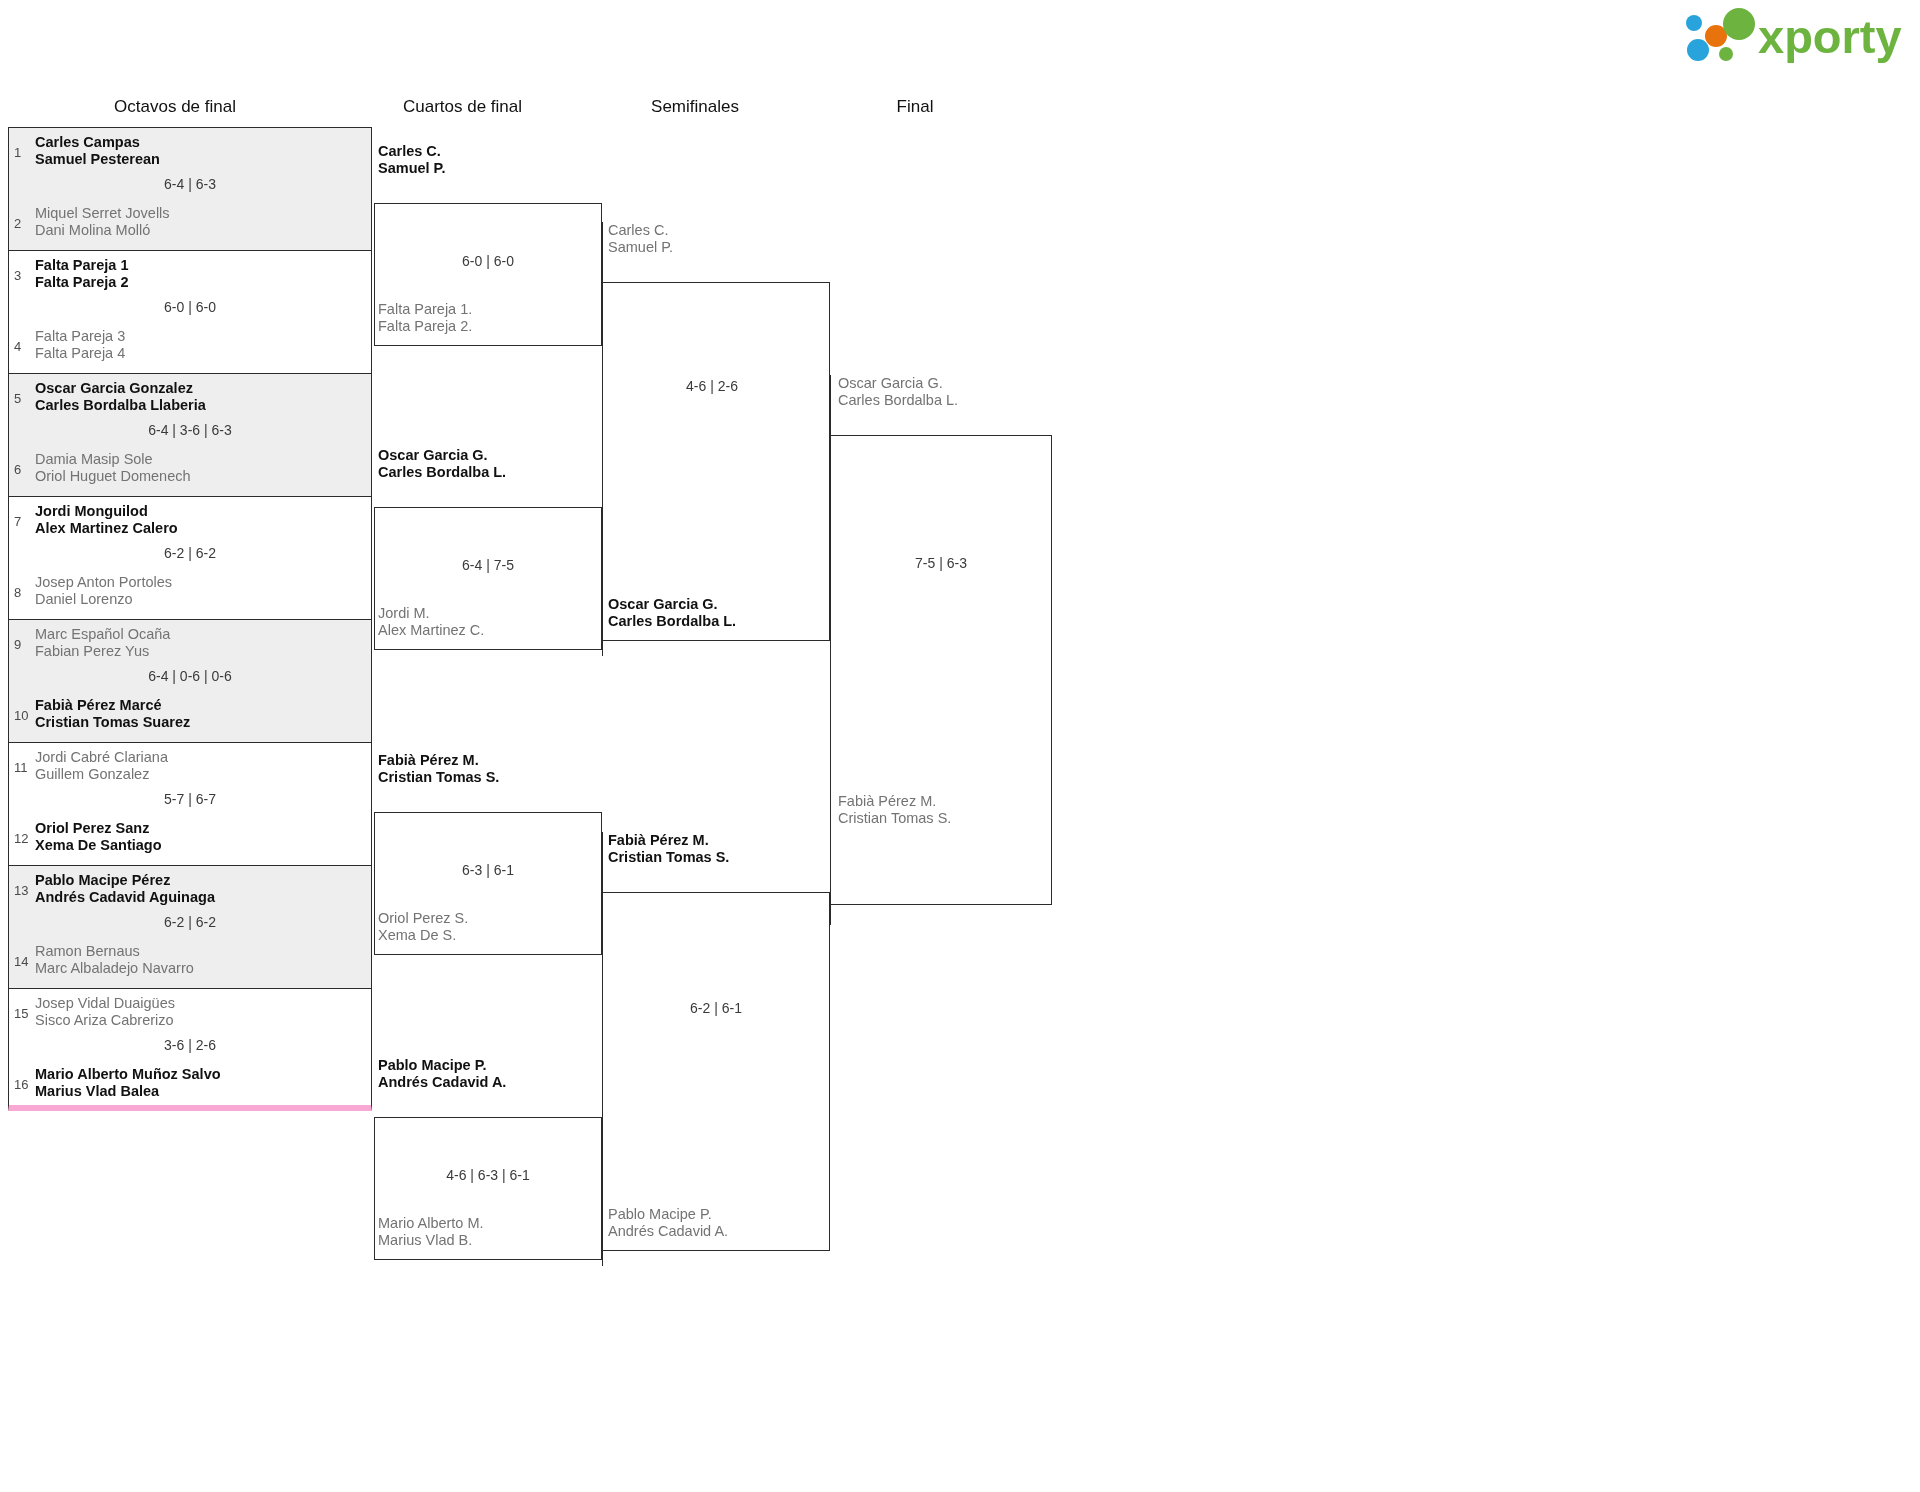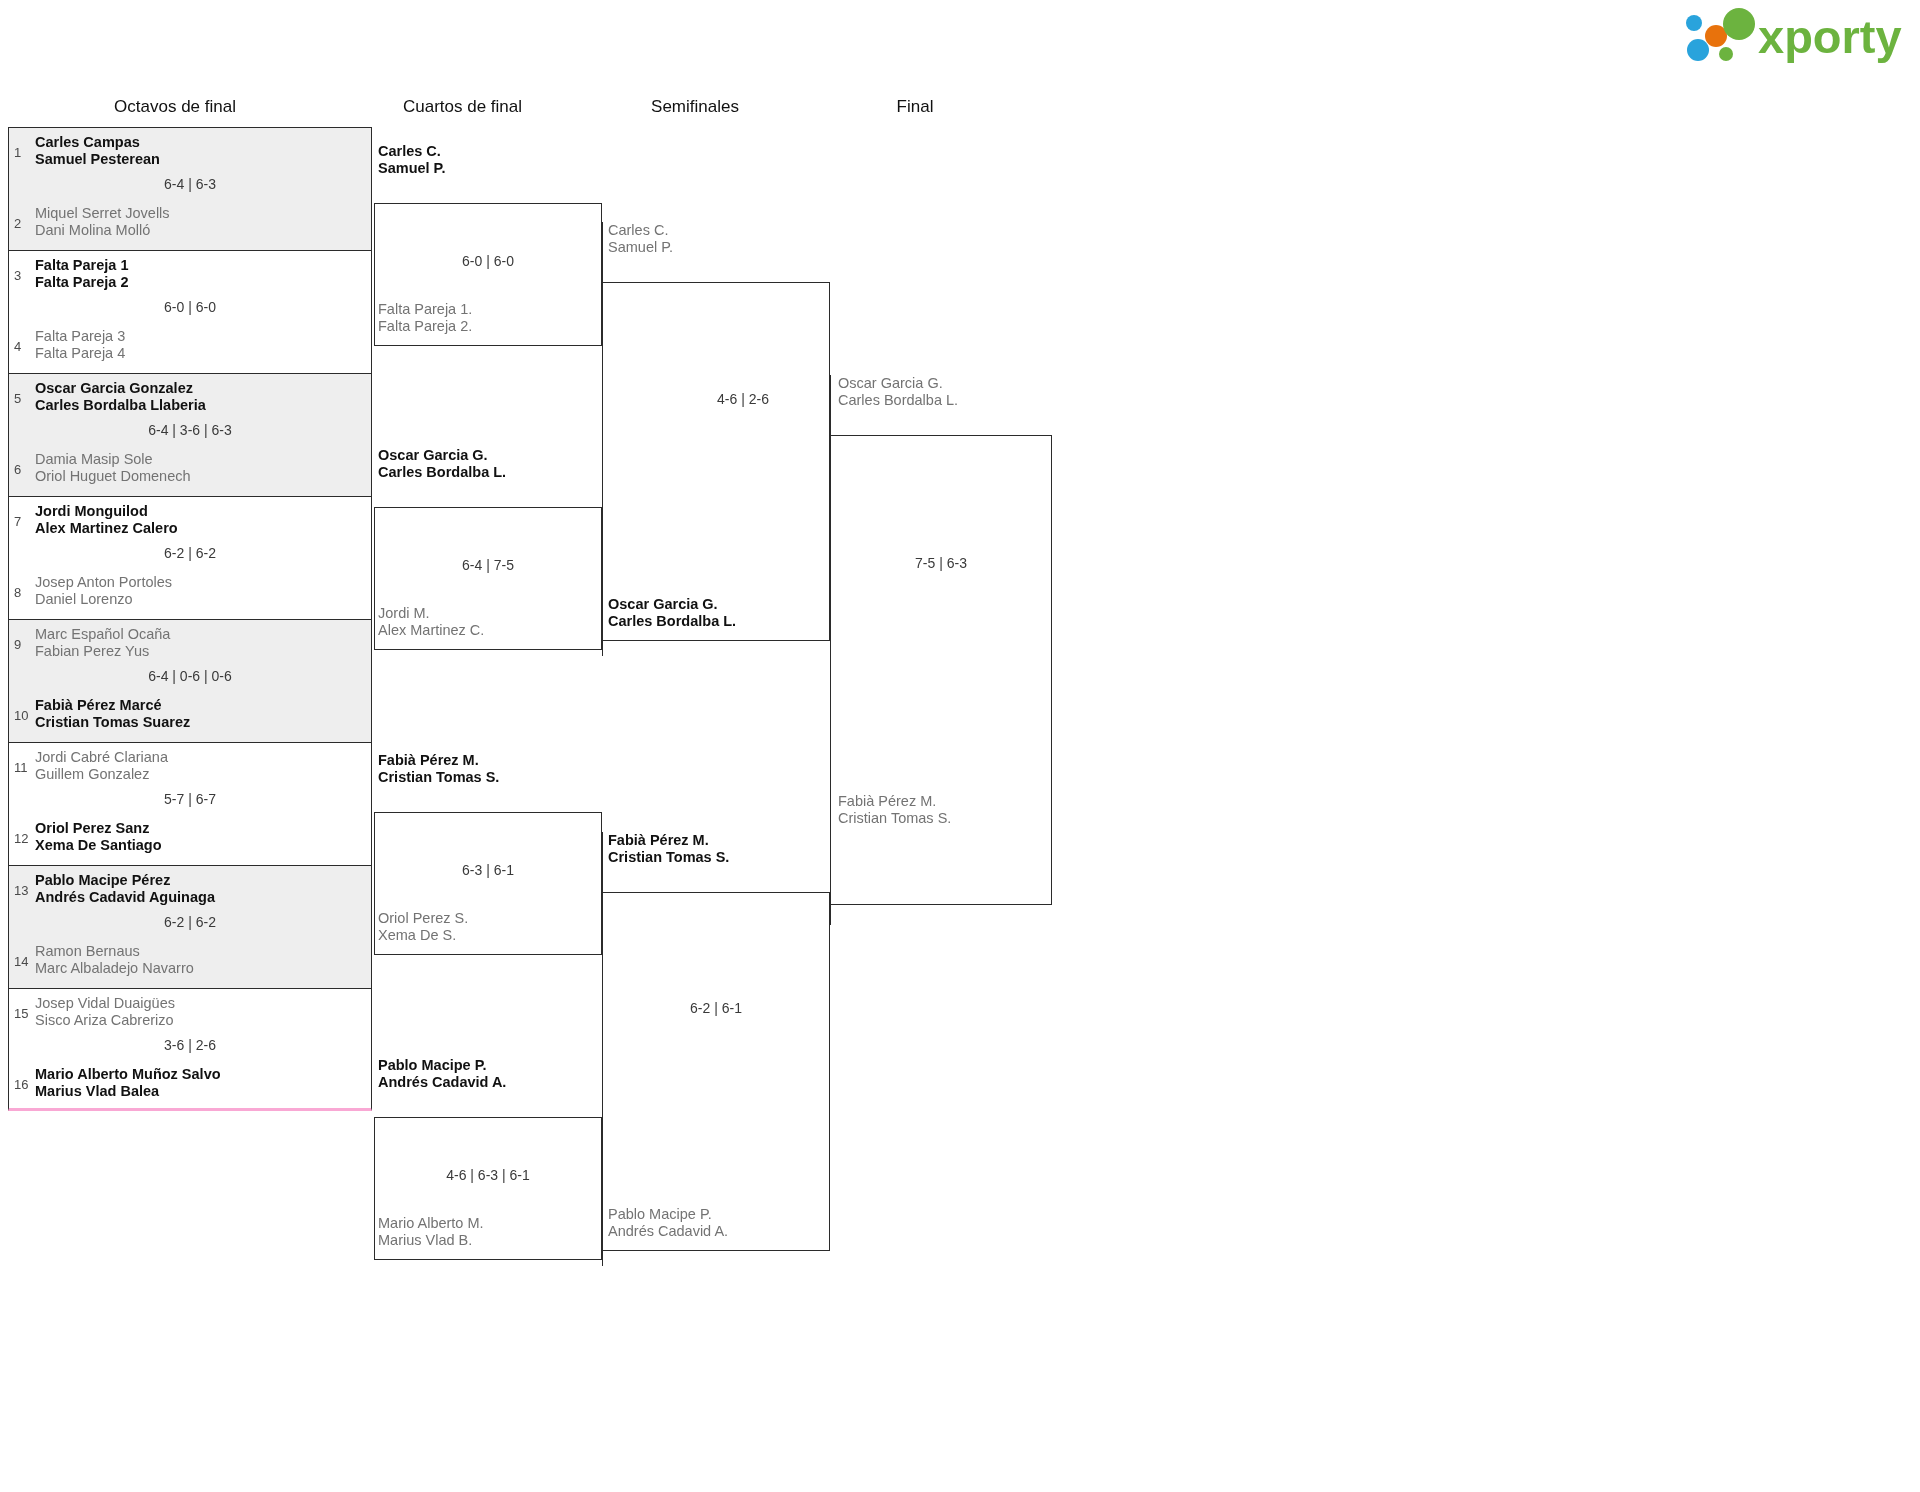--- a/index.html
+++ b/index.html
@@ -34,21 +34,21 @@
     text-align: center; white-space: nowrap;
   }
 
   
   .r1-wrap { position: absolute; left: 8px; top: 127px; width: 364px; }
   .r1-match {
     position: relative; width: 364px; height: 123px;
     border: 1px solid #2b2b2b; border-bottom: none; background: #ffffff;
   }
   .r1-match.shaded { background: #eeeeee; }
-  .r1-match.last { border-bottom: 3px solid #f9a8d4; }
+  .r1-match.last { border-bottom: 6px solid #f9a8d4; }
 
   .seed {
     position: absolute; left: 5px; font-size: 13px; color: #4a4a4a;
     width: 18px; text-align: left;
   }
   .seed.top { top: 17px; }
   .seed.bot { top: 88px; }
 
   .r1-team {
     position: absolute; left: 26px; right: 8px;
@@ -277,21 +277,21 @@
         <span class="ln">Marius Vlad B.</span>
     </div>
   </div>
 
   <div class="node" style="left:602px; top:222px; width:230px;">
     <div class="node-label loser" style="left:6px; top:0;">
       <span class="ln">Carles C.</span>
         <span class="ln">Samuel P.</span>
     </div>
     <div class="node-box" style="left:0; top:60px; width:228px; height:359px;"></div>
-    <div class="node-score" style="left:0; top:169px; width:220px;margin-left:31px;">4-6 | 2-6</div>
+    <div class="node-score" style="left:0; top:156px; width:220px;">4-6 | 2-6</div>
     <div class="node-label winner" style="left:6px; top:374px;">
       <span class="ln">Oscar Garcia G.</span>
         <span class="ln">Carles Bordalba L.</span>
     </div>
   </div>
 
   <div class="node" style="left:602px; top:832px; width:230px;">
     <div class="node-label winner" style="left:6px; top:0;">
       <span class="ln">Fabià Pérez M.</span>
         <span class="ln">Cristian Tomas S.</span>

